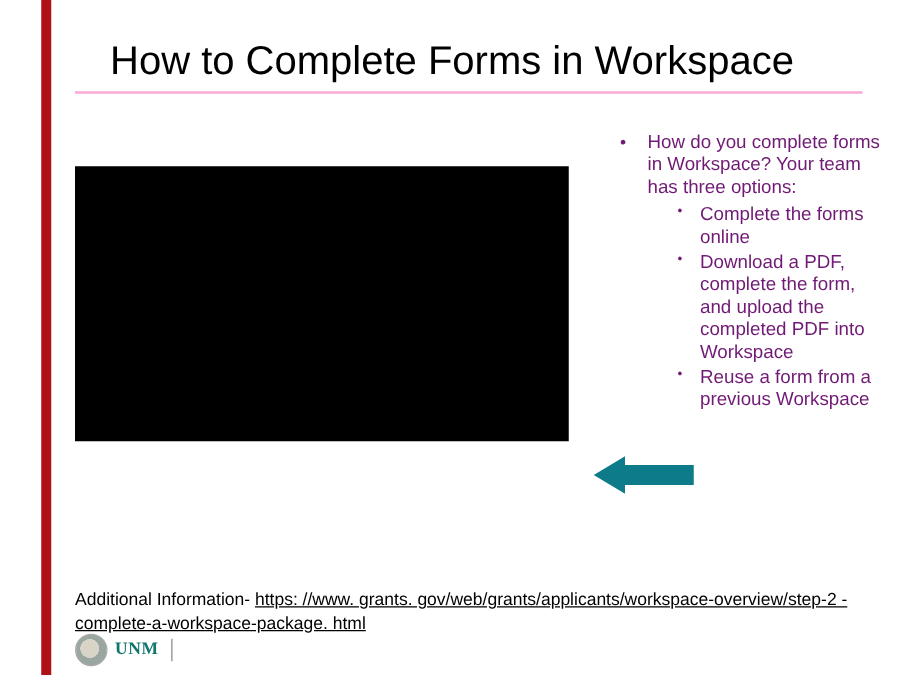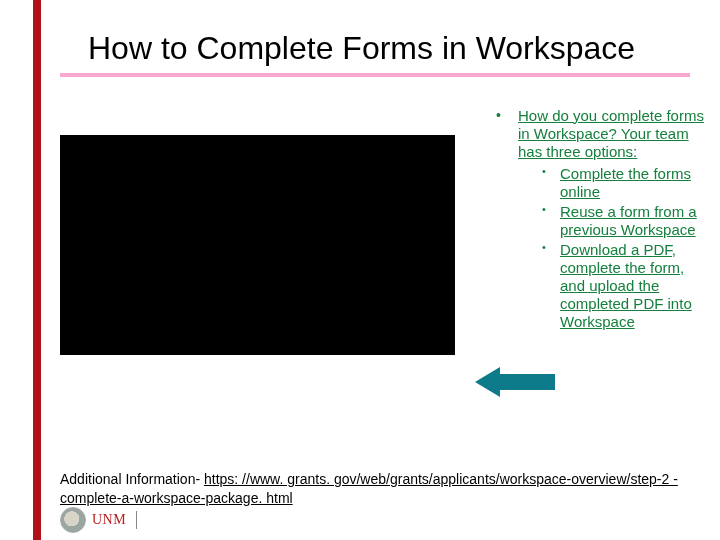--- a/index.html
+++ b/index.html
@@ -25,21 +25,21 @@
     top: 30px;
     right: 30px;
   }
   .title {
     font-size: 32px;
     font-weight: 400;
     color: #000;
     line-height: 1.15;
     padding-left: 28px;
     padding-bottom: 6px;
-    border-bottom: 4px solid #f9a8d4;
+    border-bottom: 2px solid #f9a8d4;
   }
   .body-area {
     position: relative;
     margin-top: 30px;
     height: 300px;
   }
   .video-placeholder {
     position: absolute;
     left: 0;
     top: 28px;
@@ -47,22 +47,21 @@
     height: 220px;
     background: #000;
   }
   .bullets-col {
     position: absolute;
     left: 430px;
     top: 0;
     width: 220px;
     font-size: 15px;
     line-height: 1.2;
-    color: #15803d;
-    text-decoration: underline;
+    color: #701a75;
   }
   .bullets-col ul { list-style: none; }
   .bullets-col li.top {
     position: relative;
     padding-left: 28px;
     margin-bottom: 6px;
   }
   .bullets-col li.top::before {
     content: "•";
     position: absolute;
@@ -138,21 +137,22 @@
     width: 26px;
     height: 26px;
     border-radius: 50%;
     background: radial-gradient(circle at 45% 45%, #d8d4c8 0 40%, #9aa6a0 41% 100%);
     border: 1px solid #a9a9a9;
   }
   .logo-unm {
     font-family: Georgia, serif;
     font-size: 14px;
     letter-spacing: 0.5px;
-    color: #b91c1c;
+    color: #0f766e;
+    font-weight: bold;
   }
   .logo-div {
     width: 1px;
     height: 18px;
     background: #888;
     margin: 0 4px;
   }
   .logo-hsc {
     font-size: 9px;
     letter-spacing: 1.5px;
@@ -169,22 +169,22 @@
 
   <div class="body-area">
     <div class="video-placeholder"></div>
 
     <div class="bullets-col">
       <ul>
         <li class="top">
           <span> How do you complete forms in Workspace? Your team has three options:</span>
           <ul class="sub">
             <li>Complete the forms online</li>
+            <li>Download a PDF, complete the form, and upload the completed PDF into Workspace</li>
             <li>Reuse a form from a previous Workspace</li>
-            <li>Download a PDF, complete the form, and upload the completed PDF into Workspace</li>
           </ul>
         </li>
       </ul>
     </div>
 
     <div class="arrow">
       <div class="arrow-head"></div>
       <div class="arrow-body"></div>
     </div>
   </div>

